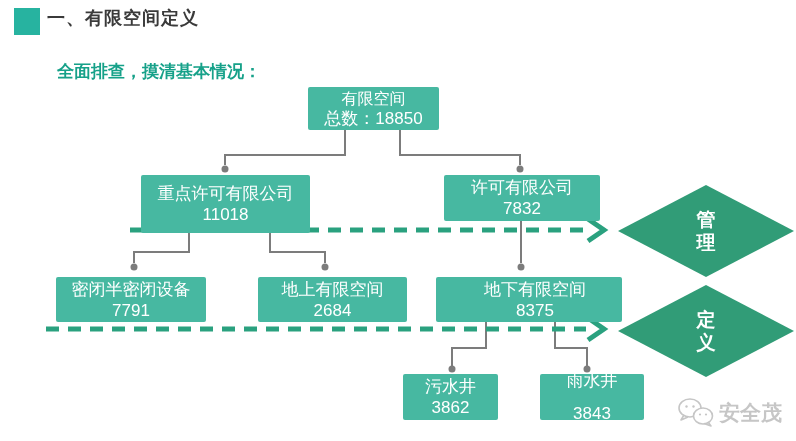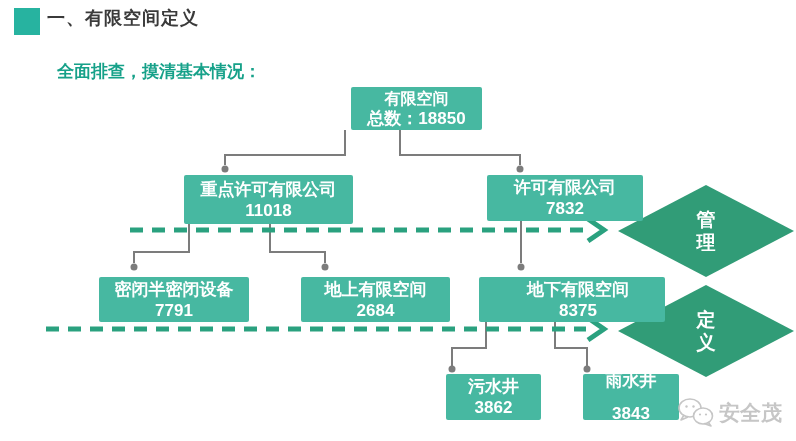--- a/index.html
+++ b/index.html
@@ -5,33 +5,33 @@
   html,body{margin:0;padding:0;background:#ffffff;}
   body{font-family:"Liberation Sans","DejaVu Sans",sans-serif;}
   #canvas{position:relative;width:796px;height:441px;background:#ffffff;overflow:hidden;}
 
   
   .title-square{position:absolute;left:14px;top:8px;width:26px;height:27px;background:var(--title-square,#27b3a0);}
   .page-title{position:absolute;left:47px;top:6px;font-size:18px;font-weight:bold;color:#3a3a3a;letter-spacing:1px;white-space:nowrap;}
   .subtitle{position:absolute;left:57px;top:60px;font-size:17px;font-weight:bold;color:var(--subtitle-green,#16a189);white-space:nowrap;}
 
   
-  .node{position:absolute;background:var(--box-green,#47b8a1);color:#ffffff;font-weight:bold;
+  .node{position:absolute;background:var(--box-green,#47b8a1);color:#ffffff;font-weight:normal;
         display:flex;flex-direction:column;align-items:center;justify-content:center;
-        text-align:center;border-radius:2px;line-height:21px;font-size:17px;margin-left:43px;}
+        text-align:center;border-radius:2px;line-height:21px;font-size:17px;}
   .node .v{font-size:17px;}
 
   #node-root{left:308px;top:87px;width:131px;height:43px;font-size:16px;line-height:20px;}
-  #node-l2-left{left:141px;top:175px;width:169px;height:49px;}
+  #node-l2-left{left:141px;top:175px;width:169px;height:58px;}
   #node-l2-right{left:444px;top:175px;width:156px;height:46px;}
   #node-l3-a{left:56px;top:277px;width:150px;height:45px;align-items:center;}
   #node-l3-b{left:258px;top:277px;width:149px;height:45px;}
   #node-l3-c{left:436px;top:277px;width:174px;height:45px;padding-left:12px;}
   #node-l4-a{left:403px;top:374px;width:95px;height:46px;}
-  #node-l4-b{left:540px;top:374px;width:96px;height:46px;gap:12px;}
+  #node-l4-b{left:540px;top:374px;width:104px;height:46px;gap:12px;}
 
   
   #overlay{position:absolute;left:0;top:0;width:796px;height:441px;}
   .connector{stroke:var(--connector-gray,#7c7c7c);stroke-width:2;fill:none;}
   .dot{fill:var(--connector-gray,#7c7c7c);}
   .dash-line{stroke:var(--dash-green,#2aa17f);stroke-width:5;stroke-dasharray:13 9;fill:none;}
   .arrow-head{stroke:var(--dash-green,#2aa17f);stroke-width:5;fill:none;stroke-linecap:butt;}
   .diamond{fill:var(--diamond-green,#319c77);}
 
   

